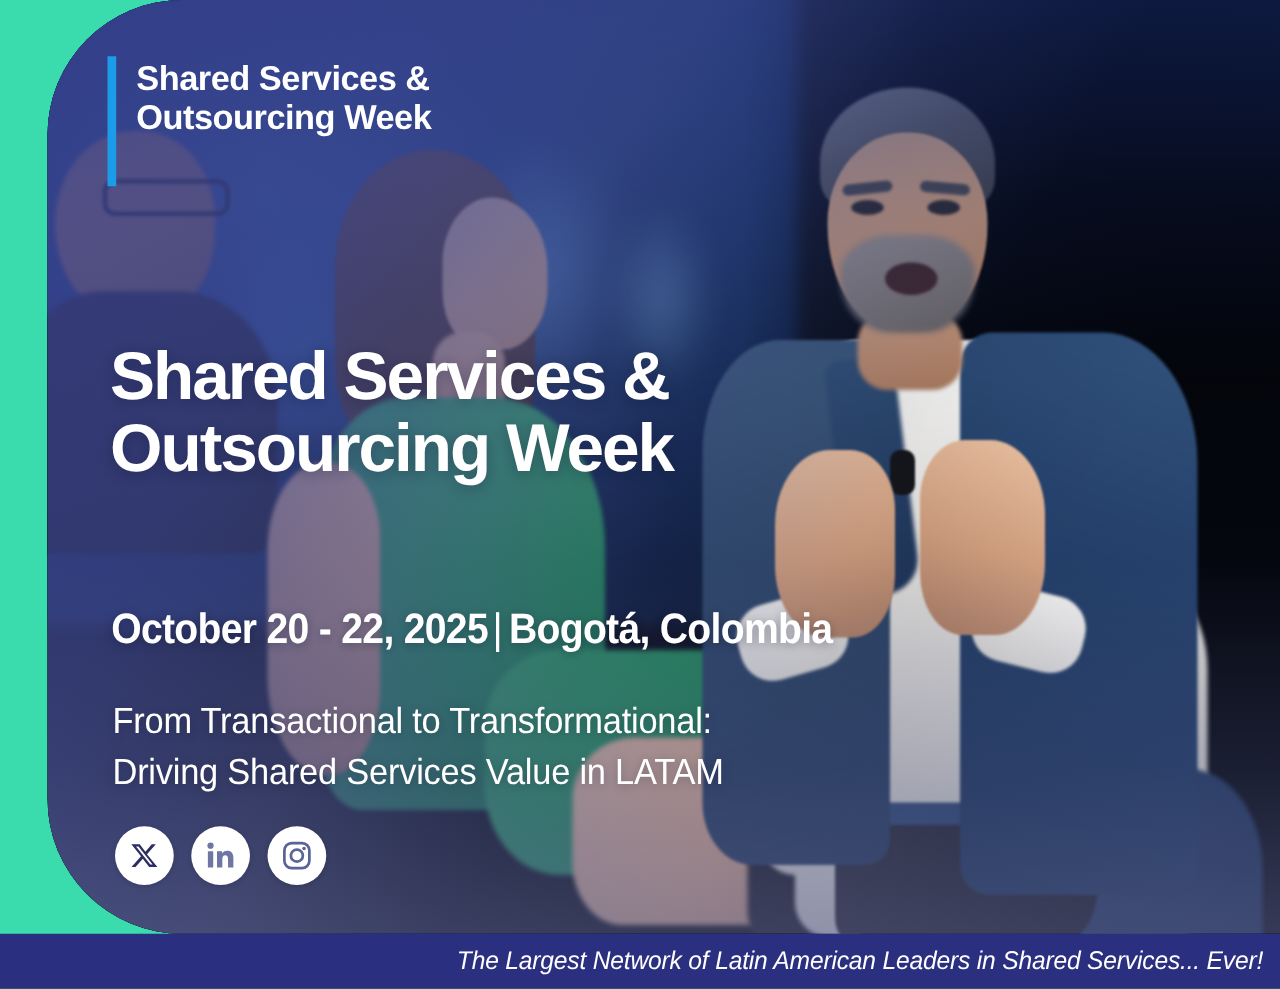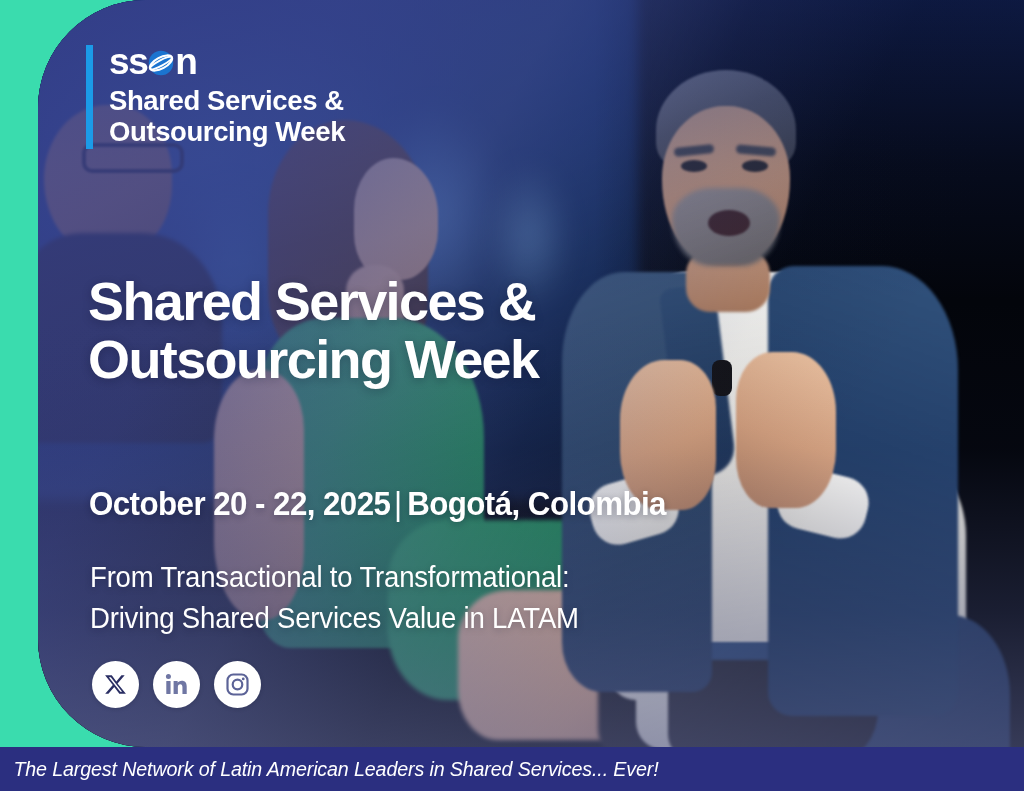--- a/index.html
+++ b/index.html
@@ -467,21 +467,21 @@
   
   .bottom-bar {
     position: absolute;
     left: 0; bottom: 0;
     width: 1024px;
     height: 44px;
     background: #2B2F80;
     z-index: 5;
     display: flex;
     align-items: center;
-    justify-content: flex-start;
+    justify-content: flex-end;
   }
   .bottom-bar-text {
     color: #ffffff;
     font-size: 20.5px;
     font-style: italic;
     font-weight: 400;
     letter-spacing: -0.15px;
     transform: scaleX(0.96);
   }
 </style>
@@ -546,31 +546,20 @@
     <div class="grade-top"></div>
     <div class="grade-overlay"></div>
     <div class="grade-overlay-2"></div>
   </div>
 
   <div class="content">
 
     <div class="logo-lockup">
       <div class="logo-accent-bar"></div>
       <div class="logo-text-col">
-        <div class="sson-wordmark">
-            <span>ss</span>
-            <span class="sson-o">
-              <svg width="28" height="28" viewBox="0 0 32 32" aria-hidden="true">
-            <circle cx="16" cy="16" r="14" fill="#1B74D0"></circle>
-            <ellipse cx="16" cy="16" rx="14" ry="6.4" fill="none" stroke="#ffffff" stroke-width="2.4" transform="rotate(-28 16 16)"></ellipse>
-            <ellipse cx="16" cy="16" rx="14" ry="3.1" fill="none" stroke="#ffffff" stroke-width="2.0" transform="rotate(-28 16 16)"></ellipse>
-          </svg>
-            </span>
-            <span>n</span>
-          </div>
         <div class="logo-subtitle">
           <span>Shared Services &amp;</span><br>
           <span>Outsourcing Week</span>
         </div>
       </div>
     </div>
 
     <div class="headline">
       <span class="hl-line">Shared Services &amp;</span>
       <span class="hl-line">Outsourcing Week</span>

